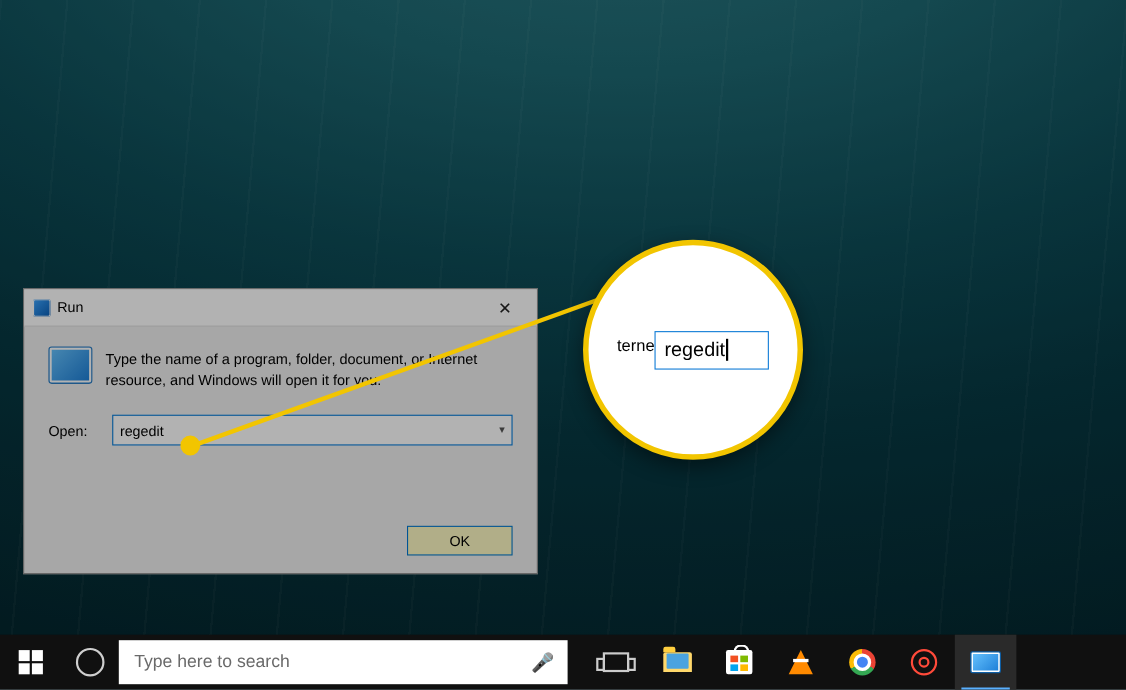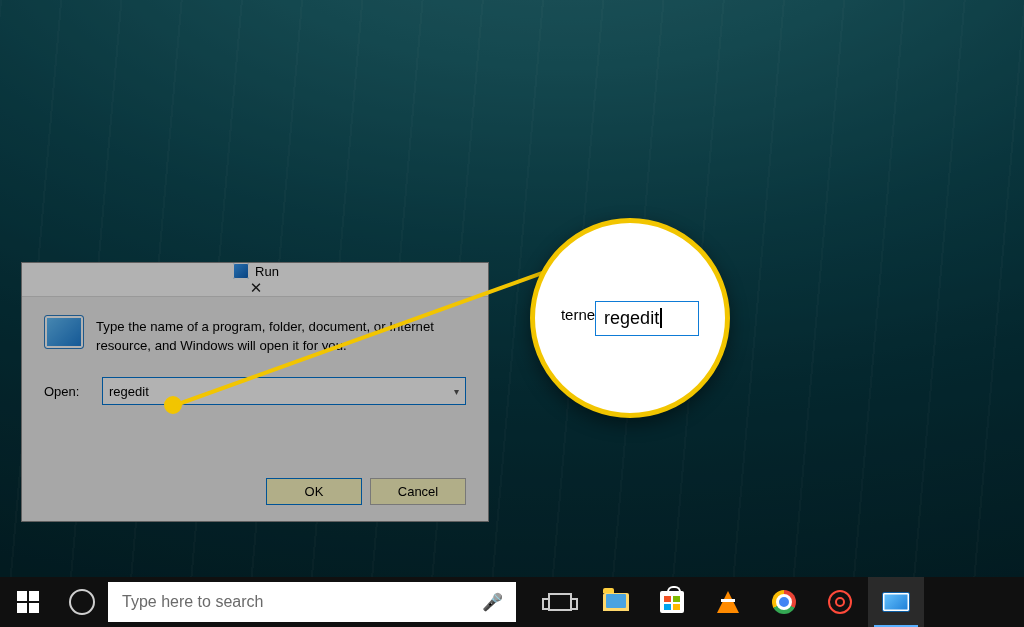--- a/index.html
+++ b/index.html
@@ -34,21 +34,20 @@
     background: #f0f0f0;
     border: 1px solid #8a8a8a;
     font-size: 13px;
     color: #222;
   }
   .titlebar {
     display: flex; align-items: center; justify-content: space-between;
     height: 34px; padding: 0 6px 0 8px;
     background: #ffffff;
     border-bottom: 1px solid #dcdcdc;
-    flex-direction: column;
   }
   .titlebar-left { display: flex; align-items: center; gap: 6px; }
   .titlebar-title { font-size: 13px; color: #000; }
   .run-icon-small {
     width: 16px; height: 16px; display: inline-block;
     background: linear-gradient(135deg,#3da5ff,#0a5db5);
     border-radius: 2px; box-shadow: inset 0 0 0 1px #fff;
   }
   .close-btn {
     width: 46px; height: 30px; display: flex; align-items: center; justify-content: center;
@@ -231,21 +230,20 @@
     <div class="open-row">
       <div class="open-label">Open:</div>
       <div class="open-combo">
         <input class="open-input" value="regedit" style="">
         <span class="combo-chevron">▾</span>
       </div>
     </div>
   </div>
   <div class="run-buttons">
     <button class="default">OK</button>
-    <button>Cancel</button>
   </div>
 </div>
 
 <div class="dimmer"></div>
 
 <span class="annot-dot" style="left:164px; top:396px;"></span>
 <span class="annot-line" style="left:173px; top:404px; width:398px; transform:rotate(-19.8deg);"></span>
 
 <div class="magnifier">
   <div class="mag-frag">terne</div>

